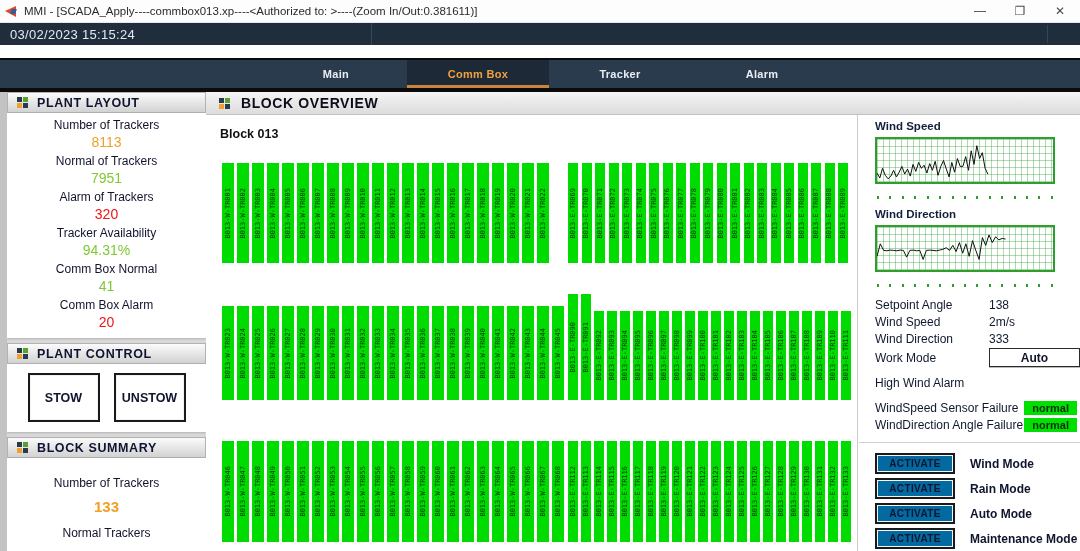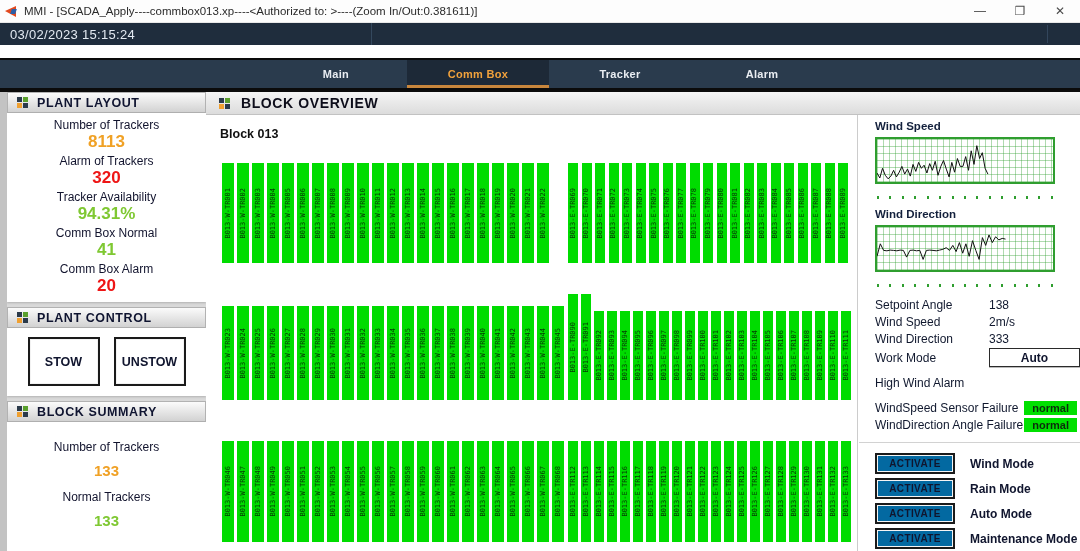--- a/index.html
+++ b/index.html
@@ -31,21 +31,21 @@
   .sidebar{width:206px;background:#d9d9d9;position:relative;box-sizing:border-box;padding-left:7px;}
   .sidebar::before{content:"";position:absolute;left:0;top:0;width:7px;height:100%;background:#c3c3c3;}
   .sec-head{height:21px;background:linear-gradient(#fbfbfb,#d2d2d2);border:1px solid #b2b2b2;display:flex;align-items:center;gap:9px;padding-left:9px;font-weight:bold;font-size:12.5px;color:#0f1430;letter-spacing:.6px;box-sizing:border-box;}
   .grid-icon{width:11px;height:11px;display:grid;grid-template-columns:1fr 1fr;grid-template-rows:1fr 1fr;gap:1px;flex:0 0 auto;}
   .grid-icon i{display:block;}
   .gi-a{background:#2b3a4a;}.gi-b{background:#5aa02c;}.gi-c{background:#f0a030;}.gi-d{background:#2b3a4a;}
   .card{background:#ffffff;margin-bottom:5px;box-shadow:0 1px 2px rgba(0,0,0,.18);}
   .card.pl{padding:5px 0 4px;}
   .stat{text-align:center;margin-bottom:3px;}
   .stat .slabel{font-size:12px;color:#12142e;line-height:15px;}
-  .stat .sval{font-size:17px;font-weight:bold;line-height:18px;}
+  .stat .sval{font-size:14px;font-weight:normal;line-height:18px;}
   .stat2{text-align:center;margin-bottom:11px;}
   .stat2 .slabel{font-size:12px;color:#12142e;line-height:15px;margin-bottom:7px;}
   .stat2 .sval{font-size:15px;font-weight:bold;line-height:17px;}
   .c-orange{color:#f0a125;}.c-green{color:#7fc832;}.c-red{color:#ee1515;}
   .card.pc{padding:9px 0 10px;display:flex;justify-content:center;gap:14px;}
   .ctl-btn{min-width:56px;height:23px;padding:11px 6px;background:#fff;border:2px solid #1a1a1a;box-shadow:inset 0 0 0 1px #f2f2f2;font-weight:bold;font-size:12.5px;color:#10152e;display:flex;align-items:center;justify-content:center;font-family:"Liberation Sans",sans-serif;cursor:default;}
   .card.bs{padding:18px 0 4px;height:100%;}
   
   .main{flex:1;position:relative;background:#ffffff;}
   .overview-head{height:23px;background:linear-gradient(#f5f5f5,#dcdcdc);border-bottom:1px solid #c2c2c2;display:flex;align-items:center;gap:11px;padding-left:13px;font-size:14px;font-weight:bold;color:#0d0d1a;letter-spacing:.6px;box-sizing:border-box;}
@@ -118,20 +118,24 @@
           <i class="gi-d"></i>
         </span>
       <span>PLANT LAYOUT</span>
     </div>
     <div class="card pl" id="pl-stats">
         <div class="stat">
           <div class="slabel">Number of Trackers</div>
           <div class="sval c-orange">8113</div>
         </div>
         <div class="stat">
+          <div class="slabel">Normal of Trackers</div>
+          <div class="sval c-green">7951</div>
+        </div>
+        <div class="stat">
           <div class="slabel">Alarm of Trackers</div>
           <div class="sval c-red">320</div>
         </div>
         <div class="stat">
           <div class="slabel">Tracker Availability</div>
           <div class="sval c-green">94.31%</div>
         </div>
         <div class="stat">
           <div class="slabel">Comm Box Normal</div>
           <div class="sval c-green">41</div>

